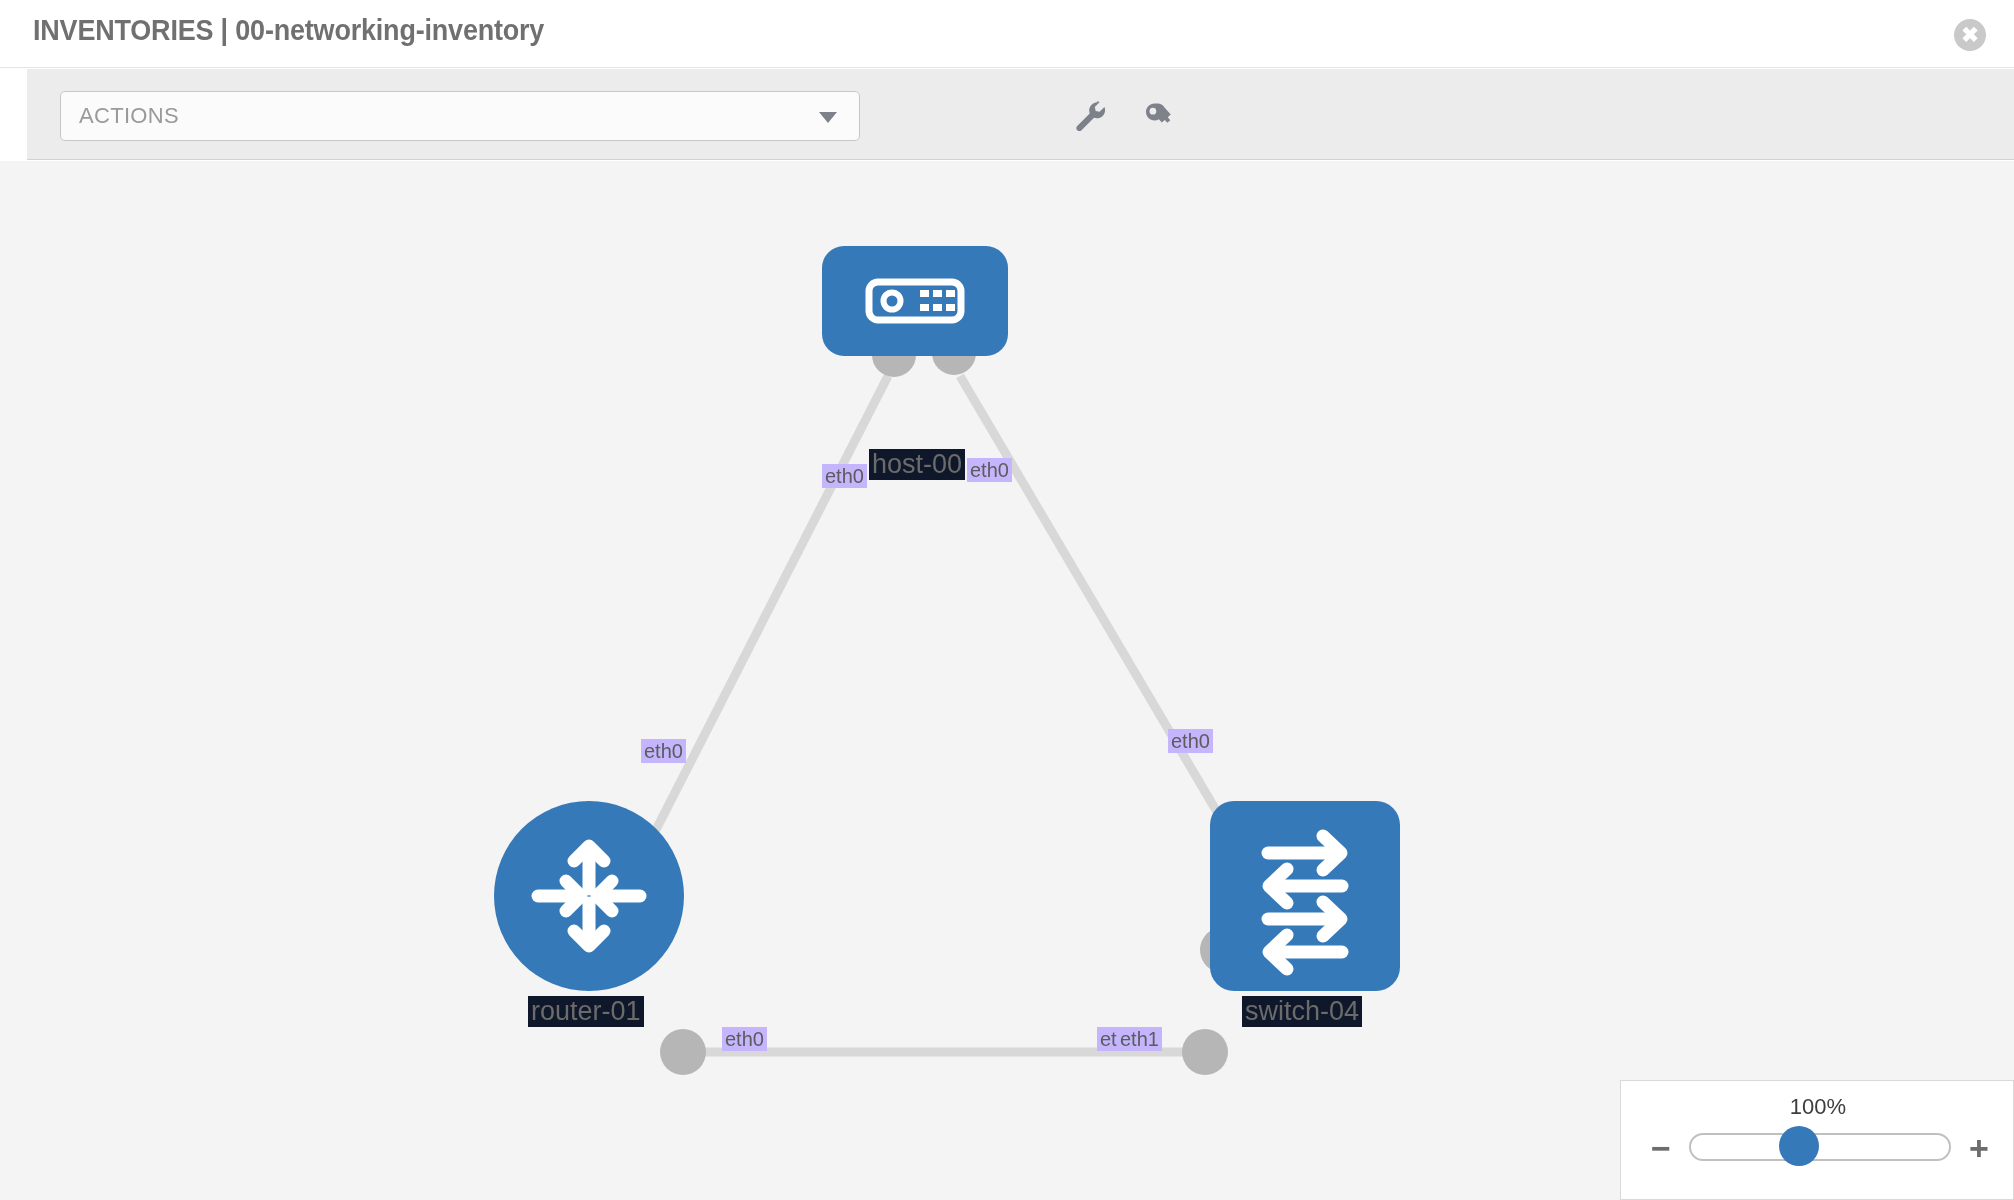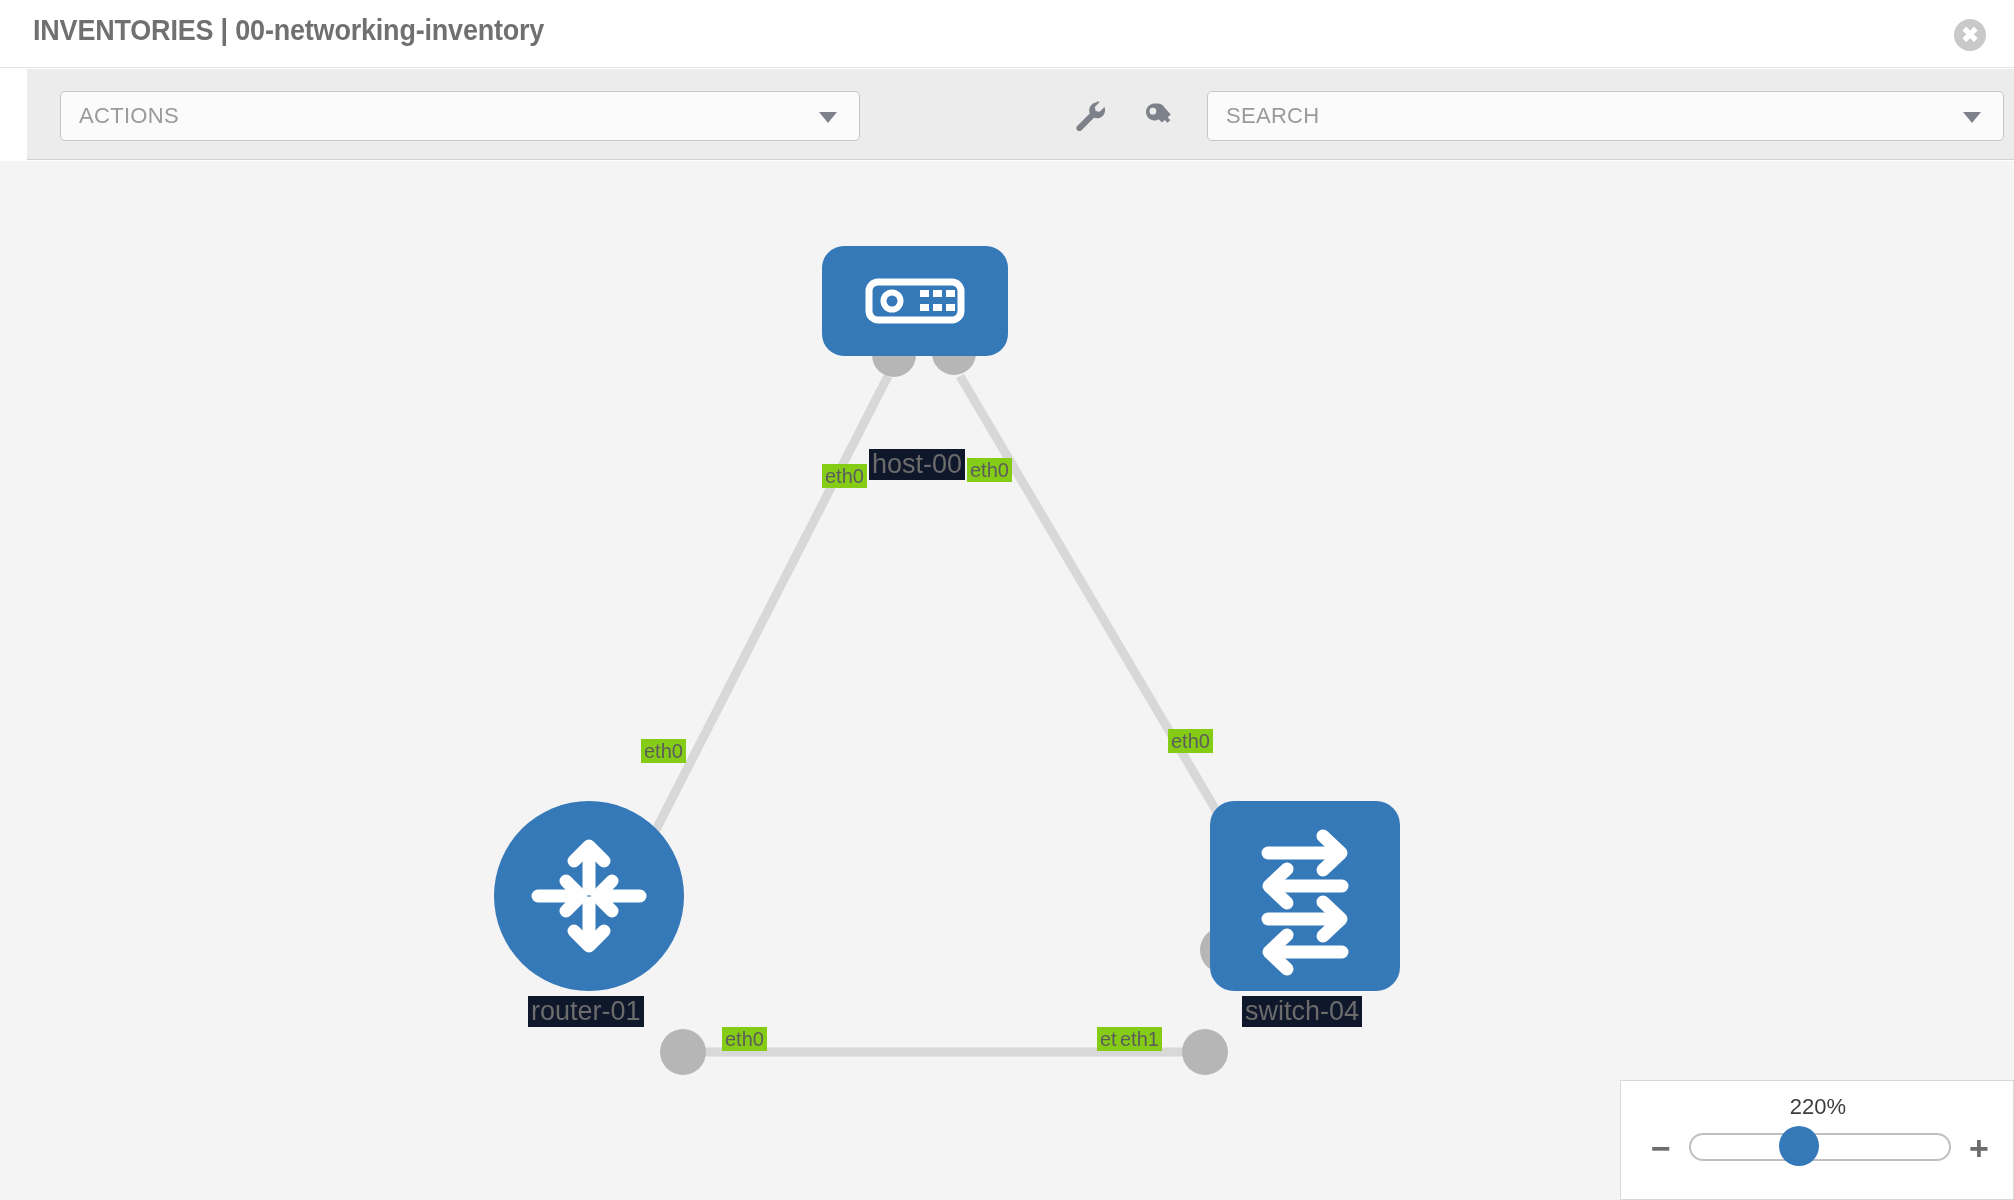--- a/index.html
+++ b/index.html
@@ -154,21 +154,21 @@
     color: #6b6b6b;
     font-size: 27px;
     line-height: 31px;
     padding: 0 3px;
     white-space: nowrap;
     z-index: 6;
     font-family: "Liberation Sans", sans-serif;
   }
   .edge-label {
     position: absolute;
-    background: #84cc16;
+    background: #c4b5fd;
     color: #5c5c5c;
     font-size: 20px;
     line-height: 24px;
     padding: 0 3px;
     white-space: nowrap;
     z-index: 6;
     font-family: "Liberation Sans", sans-serif;
   }
 
   
@@ -243,24 +243,20 @@
         <path d="M24.5 3.2c-4.6 0-8.3 3.7-8.3 8.3 0 1 .2 2 .5 2.9L4.2 26.9c-1.2 1.2-1.2 3.1 0 4.3 1.2 1.2 3.1 1.2 4.3 0l12.5-12.5c.9.3 1.8.5 2.8.5 4.6 0 8.3-3.7 8.3-8.3 0-1.1-.2-2.1-.6-3l-4.9 4.9-3.9-.9-.9-3.9 4.9-4.9c-.9-.5-1.9-.7-3.2-.9z" fill="#7d8189"></path>
       </svg>
     </div>
 
     <div class="tool-icon" id="key-icon">
       <svg viewBox="0 0 36 36" width="36" height="36" aria-hidden="true">
         <path d="M13.5 4.5c-4.7 0-8.5 3.8-8.5 8.5s3.8 8.5 8.5 8.5c1.6 0 3.1-.45 4.4-1.2l2.9 3.2 3-2.6 2.6 2.9 2.9-2.6-2.6-2.9 3.1-2.7-5.9-6.6c-1.3-2.7-4.1-4.5-7.4-4.5h-3zm-1.6 4.3a3.4 3.4 0 1 1 0 6.8 3.4 3.4 0 0 1 0-6.8z" fill="#7d8189"></path>
       </svg>
     </div>
 
-    <div class="select-box" id="search-select">
-      <span class="select-label">SEARCH</span>
-      <span class="caret"></span>
-    </div>
   </div>
 
   <div class="canvas">
 
     <svg class="links" viewBox="0 0 2014 1039">
 
       <line x1="888" y1="215" x2="640" y2="700" stroke="#d8d8d8" stroke-width="9"></line>
 
       <line x1="960" y1="215" x2="1240" y2="690" stroke="#d8d8d8" stroke-width="9"></line>
 
@@ -339,20 +335,20 @@
     </div>
     <div class="node-label" style="left:1242px; top:835px;">switch-04</div>
     <div class="edge-label" style="left:1168px; top:568px;">eth0</div>
 
     <div class="edge-label" style="left:1097px; top:866px; z-index:5;">eth0</div>
     <div class="edge-label" style="left:1117px; top:866px; z-index:7;">eth1</div>
 
   </div>
 
   <div class="zoom-panel">
-    <div class="zoom-value">220%</div>
+    <div class="zoom-value">100%</div>
     <div class="zoom-minus">−</div>
     <div class="zoom-track"></div>
     <div class="zoom-thumb"></div>
     <div class="zoom-plus">+</div>
   </div>
 
 </div>
 
 </body></html>

